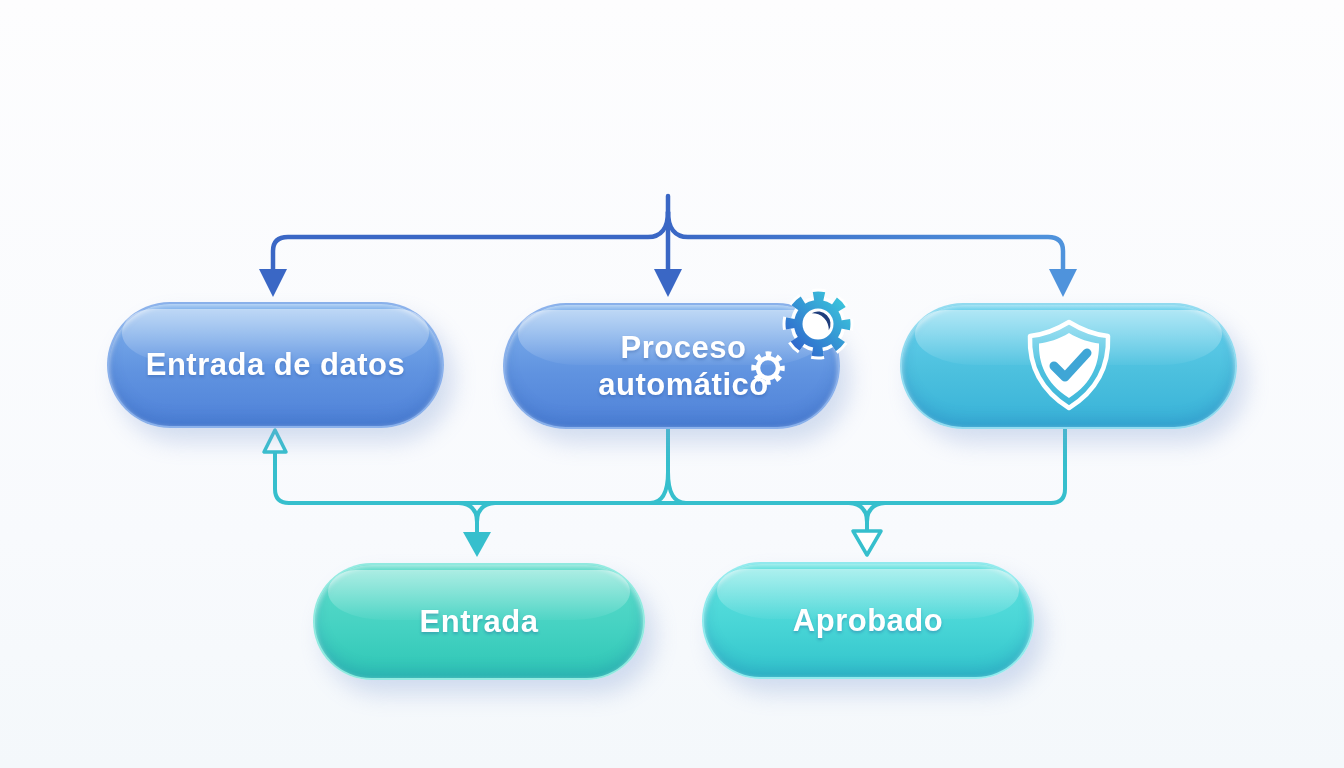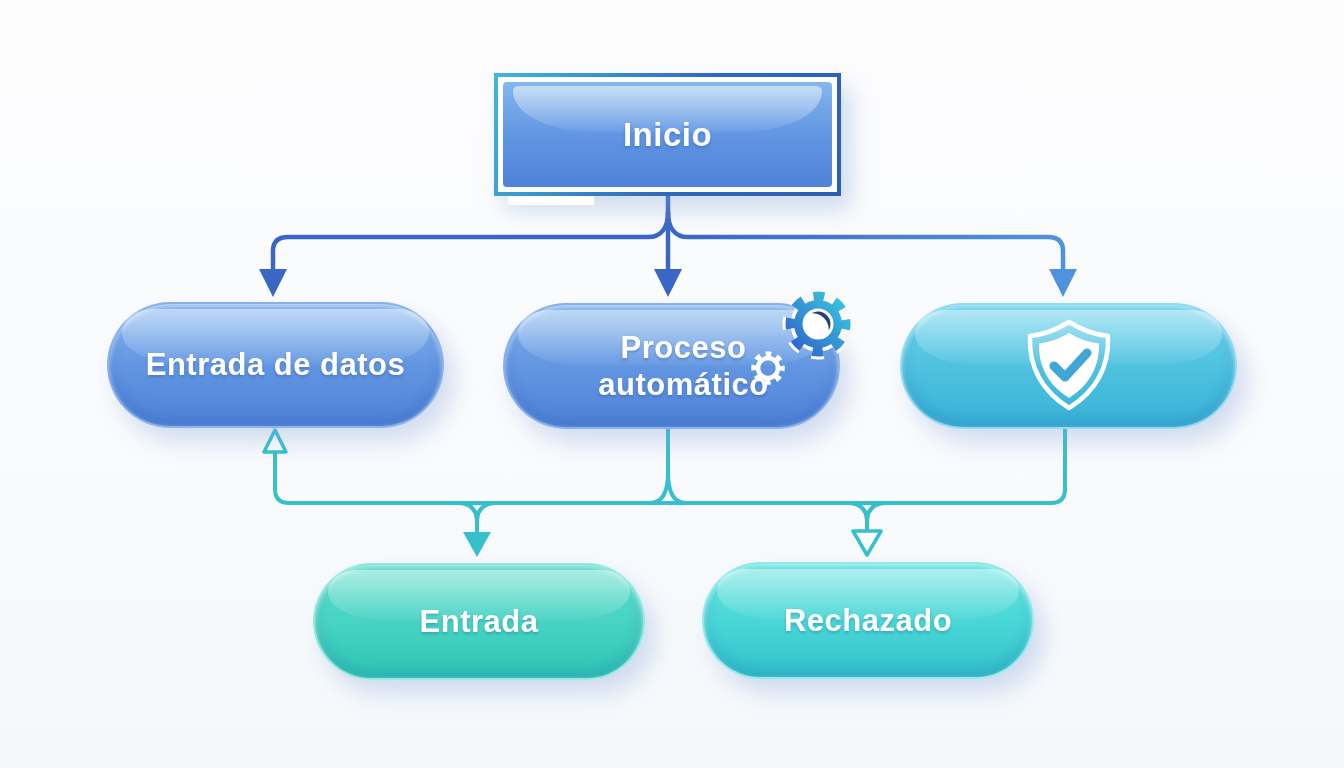--- a/index.html
+++ b/index.html
@@ -124,28 +124,20 @@
       <path d="M 849 503 Q 867 504 867 522 L 867 531"></path>
       <path d="M 885 503 Q 867 504 867 522"></path>
     </g>
     <g stroke-linejoin="round">
       <polygon points="264,452 286,452 275,430" fill="#ffffff" stroke-width="3.5" stroke="#36bfcd"></polygon>
       <polygon points="463,532 491,532 477,557" fill="#36bfcd"></polygon>
       <polygon points="853,531 881,531 867,555" fill="#ffffff" stroke-width="3.5" stroke="#36bfcd"></polygon>
     </g>
   </svg>
 
-  <div class="start-wrap" id="node-inicio">
-    <div class="start-white">
-      <div class="start-fill">
-        <div class="node-label start-label">Inicio</div>
-      </div>
-    </div>
-    <div class="start-notch"></div>
-  </div>
 
   <div class="pill pill-blue" id="node-entrada">
     <div class="node-label">Entrada de datos</div>
   </div>
 
   <div class="pill pill-blue" id="node-proceso">
     <div class="node-label">Proceso automático</div>
 
     <svg class="gear-small" viewBox="-27 -27 54 54">
       <circle r="13.5" fill="none" stroke="#ffffff" stroke-width="6.5" stroke-dasharray="5.3 5.3" stroke-dashoffset="2.6"></circle>
@@ -168,16 +160,16 @@
       <path d="M 0 -33 C 10 -27 21 -23.5 30 -22.5 C 30.5 -4 24 17 0 32 C -24 17 -30.5 -4 -30 -22.5 C -21 -23.5 -10 -27 0 -33 Z" fill="#ffffff"></path>
       <path d="M -15 0 L -4 11 L 18 -13" fill="none" stroke-width="9" stroke-linecap="round" stroke-linejoin="round" stroke="#3fa6d6"></path>
     </svg>
   </div>
 
   <div class="pill pill-teal-a" id="node-aprobado">
     <div class="node-label">Entrada</div>
   </div>
 
   <div class="pill pill-teal-b" id="node-rechazado">
-    <div class="node-label">Rechazado</div>
+    <div class="node-label">Aprobado</div>
   </div>
 
 </div>
 
 </body></html>

